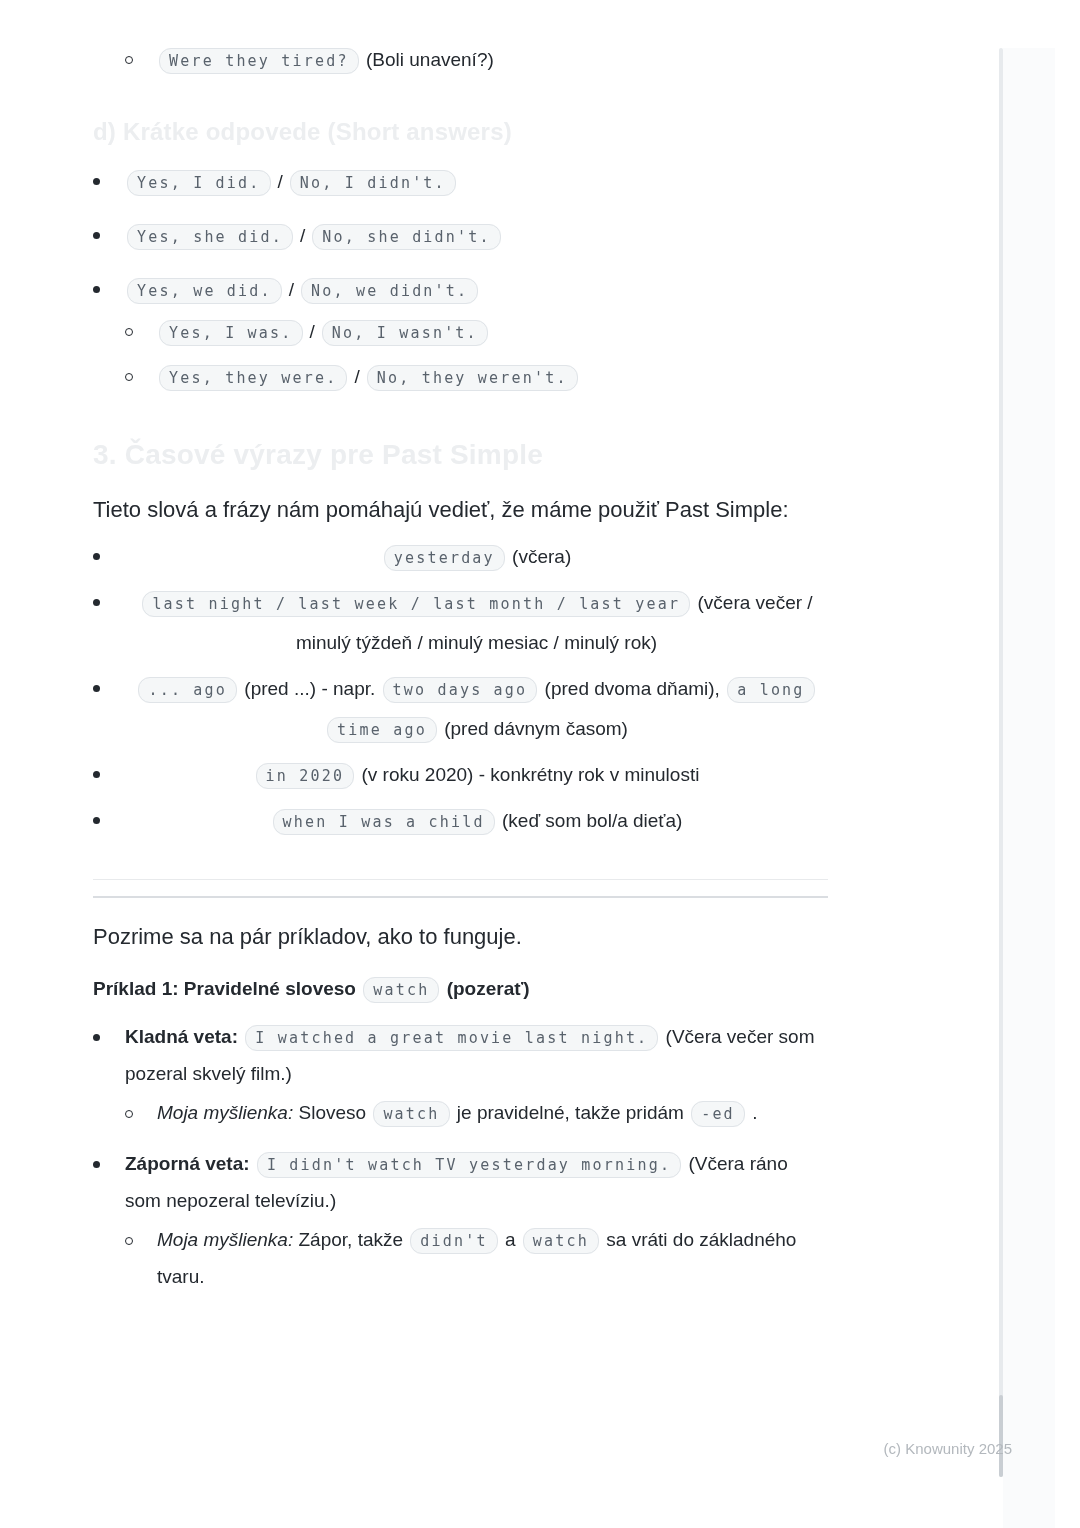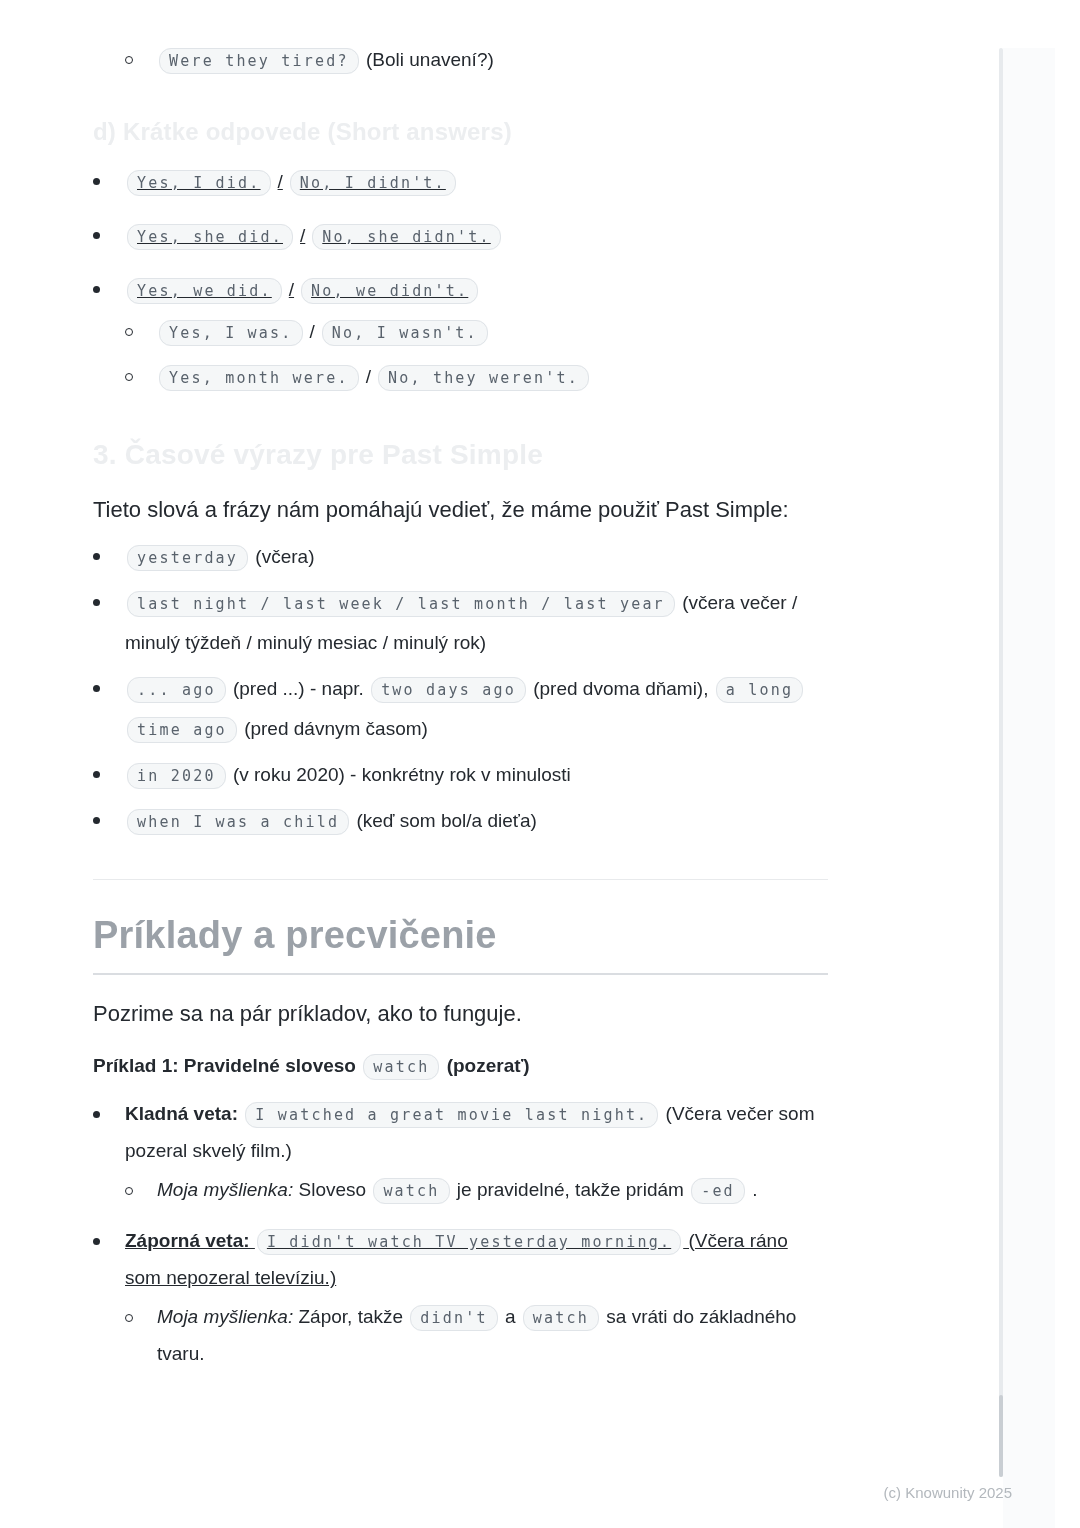--- a/index.html
+++ b/index.html
@@ -41,21 +41,21 @@
   .rule { border: 0; height: 1px; background: #e8eaec; margin-top: 38px; }
   .rule-h1 { border: 0; height: 2px; background: #dadde1; margin-top: 16px; }
 
   p.body-text { font-size: 22px; margin-top: 26px; color: #24292f; }
   p.bold-line { font-size: 19px; margin-top: 20px; line-height: 2.0; }
 
   
   .list { margin-top: 12px; }
   .li { display: flex; align-items: flex-start; }
   .li + .li { margin-top: 6px; }
-  .li.gap { margin-top: 14px; text-decoration: underline; }
+  .li.gap { margin-top: 14px; }
   .li-marker { flex: 0 0 32px; padding-top: 16px; }
   .dot { display: block; width: 7px; height: 7px; border-radius: 50%; background: #24292f; }
   .ring { display: block; width: 8px; height: 8px; border-radius: 50%; border: 1.7px solid #24292f; background: transparent; }
   .li-content { flex: 1 1 auto; font-size: 19px; line-height: 2.1; }
   .sublist { margin-left: 32px; margin-top: 2px; }
   .tight .li-content { line-height: 1.95; }
 
   
   .seg-code {
     font-family: "DejaVu Sans Mono", monospace;
@@ -63,21 +63,21 @@
     color: #59626c; background: #f5f7f8;
     border: 1px solid #e0e4e8; border-radius: 12px;
     padding: 3px 9px; margin: 0 2px;
     -webkit-box-decoration-break: clone; box-decoration-break: clone;
   }
   .seg-sep { padding: 0 5px; color: #24292f; }
   .seg-bold { font-weight: bold; }
   .seg-italic { font-style: italic; }
 
   .footer {
-    position: absolute; right: 68px; top: 1484px;
+    position: absolute; right: 68px; top: 1440px;
     font-size: 15px; color: #b3b8bd; z-index: 5;
   }
 </style>
 </head>
 <body>
 
 <div class="page">
 
   <div class="scroll-rail">
     <div class="rail-panel"></div>
@@ -122,30 +122,30 @@
         <div class="li">
           <span class="li-marker">
               <span class="ring"></span>
             </span>
           <span class="li-content"><span class="seg-code">Yes, I was.</span><span class="seg-sep">/</span><span class="seg-code">No, I wasn't.</span></span>
         </div>
         <div class="li">
           <span class="li-marker">
               <span class="ring"></span>
             </span>
-          <span class="li-content"><span class="seg-code">Yes, month were.</span><span class="seg-sep">/</span><span class="seg-code">No, they weren't.</span></span>
+          <span class="li-content"><span class="seg-code">Yes, they were.</span><span class="seg-sep">/</span><span class="seg-code">No, they weren't.</span></span>
         </div>
       </div>
     </div>
 
     <div class="h2-faded">3. Časové výrazy pre Past Simple</div>
 
     <p class="body-text">Tieto slová a frázy nám pomáhajú vedieť, že máme použiť Past Simple:</p>
 
-    <div class="list" style="margin-top:14px;">
+    <div class="list" style="margin-top:14px;text-align:center;">
       <div class="li">
         <span class="li-marker">
             <span class="dot"></span>
           </span>
         <span class="li-content"><span class="seg-code">yesterday</span><span class="seg-text"> (včera)</span></span>
       </div>
       <div class="li">
         <span class="li-marker">
             <span class="dot"></span>
           </span>
@@ -166,21 +166,20 @@
       <div class="li">
         <span class="li-marker">
             <span class="dot"></span>
           </span>
         <span class="li-content"><span class="seg-code">when I was a child</span><span class="seg-text"> (keď som bol/a dieťa)</span></span>
       </div>
     </div>
 
     <hr class="rule">
 
-    <div class="h1-gray">Príklady a precvičenie</div>
     <hr class="rule-h1">
 
     <p class="body-text">Pozrime sa na pár príkladov, ako to funguje.</p>
 
     <p class="bold-line"><span class="seg-bold">Príklad 1: Pravidelné sloveso </span><span class="seg-code">watch</span><span class="seg-bold"> (pozerať)</span></p>
 
     <div class="list tight" style="margin-top:10px;">
       <div class="li">
         <span class="li-marker">
             <span class="dot"></span>

